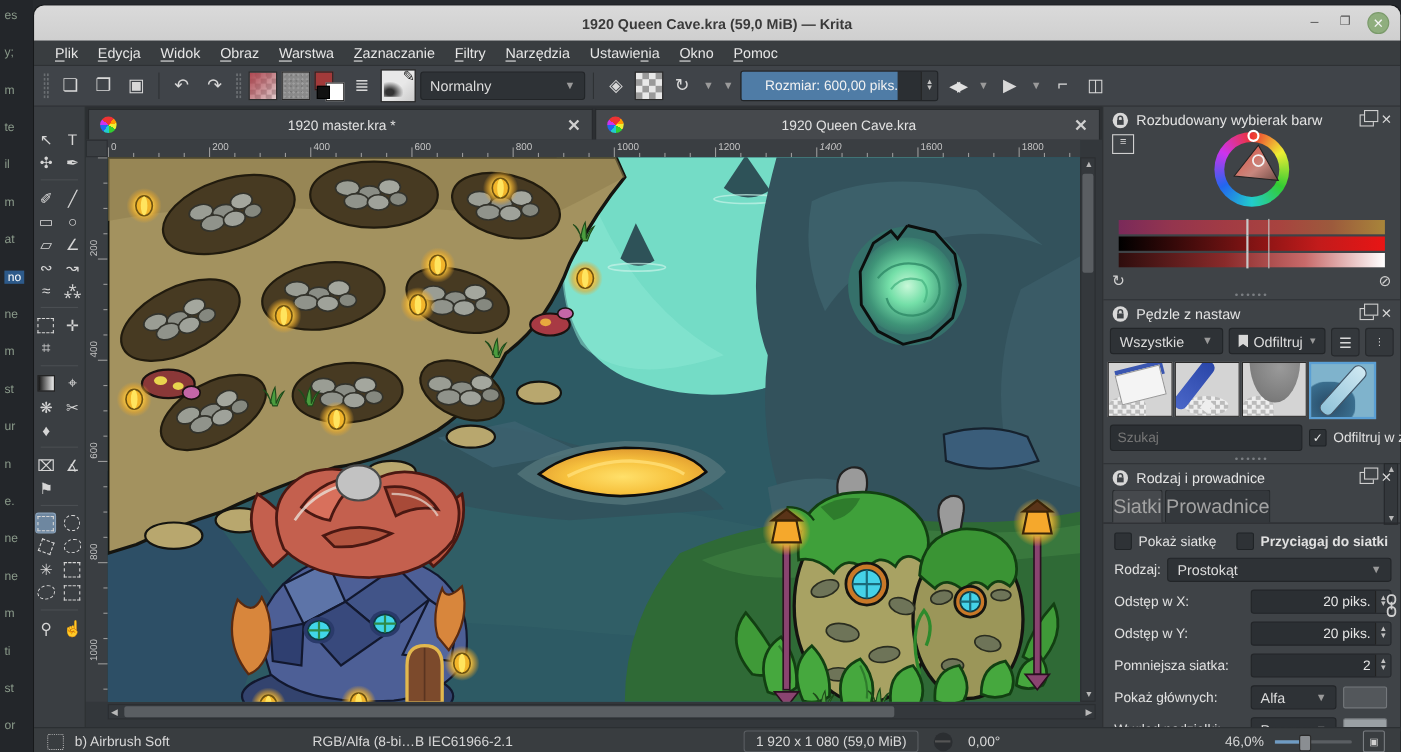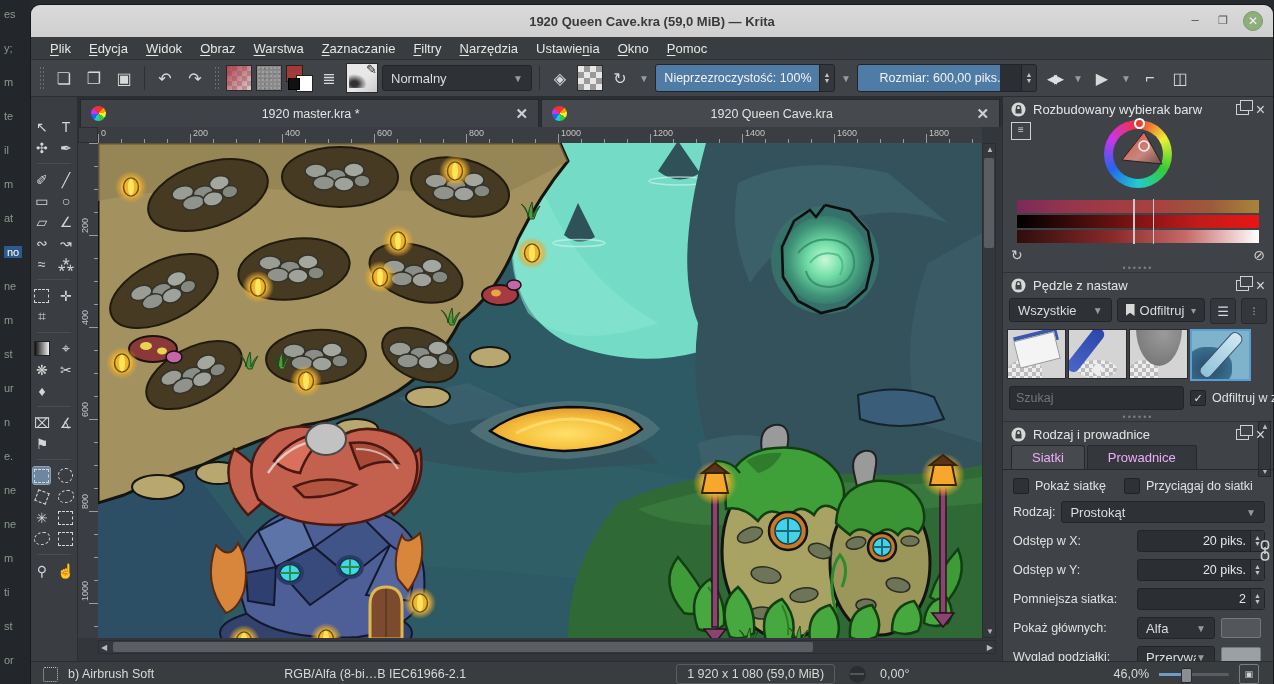--- a/index.html
+++ b/index.html
@@ -143,21 +143,21 @@
   .pen-light{position:absolute;left:22px;top:-4px;width:12px;height:54px;background:linear-gradient(#cfe8f2,#8fc2d8);border-radius:6px;transform:rotate(42deg);border:1px solid #456;}
   #preset-scroll{position:absolute;right:2px;top:148px;width:13px;height:56px;background:#34383c;border:1px solid #26292c;box-sizing:border-box;}
   #searchrow{display:flex;align-items:center;gap:6px;padding:2px 6px 6px 6px;}
   #searchinput{flex:1;height:22px;background:#2b2f33;border:1px solid #222528;border-radius:3px;color:#9a9a9a;
       font-size:12.5px;padding:0 6px;font-family:"Liberation Sans",sans-serif;}
   .cb{width:14px;height:14px;background:#2e3236;border:1px solid #1f2326;border-radius:2px;flex:none;
       display:flex;align-items:center;justify-content:center;color:#e8e8e8;font-size:11px;}
   .cblabel{font-size:12.5px;color:#e0e0e0;white-space:nowrap;}
   
   #gridtabs{display:flex;gap:2px;padding:0 0 0 8px;}
-  .gtab{padding:4px 20px;font-size:13px;color:#f0abfc;background:#34383c;border:1px solid #26292c;border-bottom:none;border-radius:3px 3px 0 0;}
+  .gtab{padding:4px 0;font-size:18px;color:#a3a3a3;background:#34383c;border:1px solid #26292c;border-bottom:none;border-radius:3px 3px 0 0;}
   .gtab.active{background:#46494d;}
   #gridbody{border-top:1px solid #26292c;padding:8px 8px 6px 10px;display:flex;flex-direction:column;gap:7px;font-size:12.5px;}
   .gr{display:flex;align-items:center;gap:6px;}
   .gr .lbl{color:#e0e0e0;}
   .spinbox{height:22px;background:#2b2f33;border:1px solid #222528;border-radius:3px;position:relative;
       display:flex;align-items:center;justify-content:flex-end;padding-right:18px;color:#e6e6e6;box-sizing:border-box;}
   .spinbox .spincol{width:13px;}
   .gcombo{height:22px;}
   .swatch2{width:38px;height:18px;border:1px solid #74787c;border-radius:2px;}
   #sw-main{background:#53575b;}
@@ -246,28 +246,20 @@
     <div id="brush-preview"></div>
     <div class="combo" id="blend-combo">
       <span>Normalny</span>
       <span class="arrow">▼</span>
     </div>
     <div class="tsep"></div>
     <div class="tbtn">◈</div>
     <div class="swatch" id="alpha-swatch" style="background:repeating-conic-gradient(#9a9a9a 0 25%,#e8e8e8 0 50%) 0 0/12px 12px;"></div>
     <div class="tbtn">↻</div>
     <div class="dd-mini">▼</div>
-    <div class="slider-box" style="width:178px;">
-      <div class="slider-fill" style="width:164px;"></div>
-      <div class="slider-label">Nieprzezroczystość: 100%</div>
-      <div class="spincol">
-          <span>▲</span>
-          <span>▼</span>
-        </div>
-    </div>
     <div class="dd-mini">▼</div>
     <div class="slider-box" style="width:178px;">
       <div class="slider-fill" style="width:142px;"></div>
       <div class="slider-label">Rozmiar: 600,00 piks.</div>
       <div class="spincol">
           <span>▲</span>
           <span>▼</span>
         </div>
     </div>
     <div class="tbtn mirror-h">◀▶</div>
@@ -398,21 +390,21 @@
       </div>
       <div id="rulercorner"></div>
       <div id="ruler-top">
           <span class="rlab" style="left: 3px; top: 1px;">0</span>
           <span class="rlab" style="left: 95px; top: 1px;">200</span>
           <span class="rlab" style="left: 187px; top: 1px;">400</span>
           <span class="rlab" style="left: 279px; top: 1px;">600</span>
           <span class="rlab" style="left: 371px; top: 1px;">800</span>
           <span class="rlab" style="left: 463px; top: 1px;">1000</span>
           <span class="rlab" style="left: 555px; top: 1px;">1200</span>
-          <span class="rlab" style="left: 647px; top: 1px;">1400</span>
+          <span class="rlab" style="left: 647px; top: 1px; font-style: italic;">1400</span>
           <span class="rlab" style="left: 739px; top: 1px;">1600</span>
           <span class="rlab" style="left: 831px; top: 1px;">1800</span>
           <div class="rtick" style="left: 0px; bottom: 0px; width: 1px; height: 9px;"></div>
           <div class="rtick" style="left: 23px; bottom: 0px; width: 1px; height: 4px;"></div>
           <div class="rtick" style="left: 46px; bottom: 0px; width: 1px; height: 4px;"></div>
           <div class="rtick" style="left: 69px; bottom: 0px; width: 1px; height: 4px;"></div>
           <div class="rtick" style="left: 92px; bottom: 0px; width: 1px; height: 9px;"></div>
           <div class="rtick" style="left: 115px; bottom: 0px; width: 1px; height: 4px;"></div>
           <div class="rtick" style="left: 138px; bottom: 0px; width: 1px; height: 4px;"></div>
           <div class="rtick" style="left: 161px; bottom: 0px; width: 1px; height: 4px;"></div>
@@ -856,21 +848,21 @@
         <div id="gridtabs">
           <div class="gtab active">Siatki</div>
           <div class="gtab">Prowadnice</div>
         </div>
         <div id="gridbody">
           <div class="gr" style="gap:18px;">
             <span style="display:flex;align-items:center;gap:6px;">
               <span class="cb"></span>
               <span class="lbl">Pokaż siatkę</span>
             </span>
-            <span style="display:flex;align-items:center;gap:6px;">
+            <span style="display:flex;align-items:center;gap:6px;font-weight:bold;">
               <span class="cb"></span>
               <span class="lbl">Przyciągaj do siatki</span>
             </span>
           </div>
           <div class="gr">
             <span class="lbl">Rodzaj:</span>
             <div class="combo gcombo" style="flex:1;">
               <span>Prostokąt</span>
               <span class="arrow">▼</span>
             </div>

